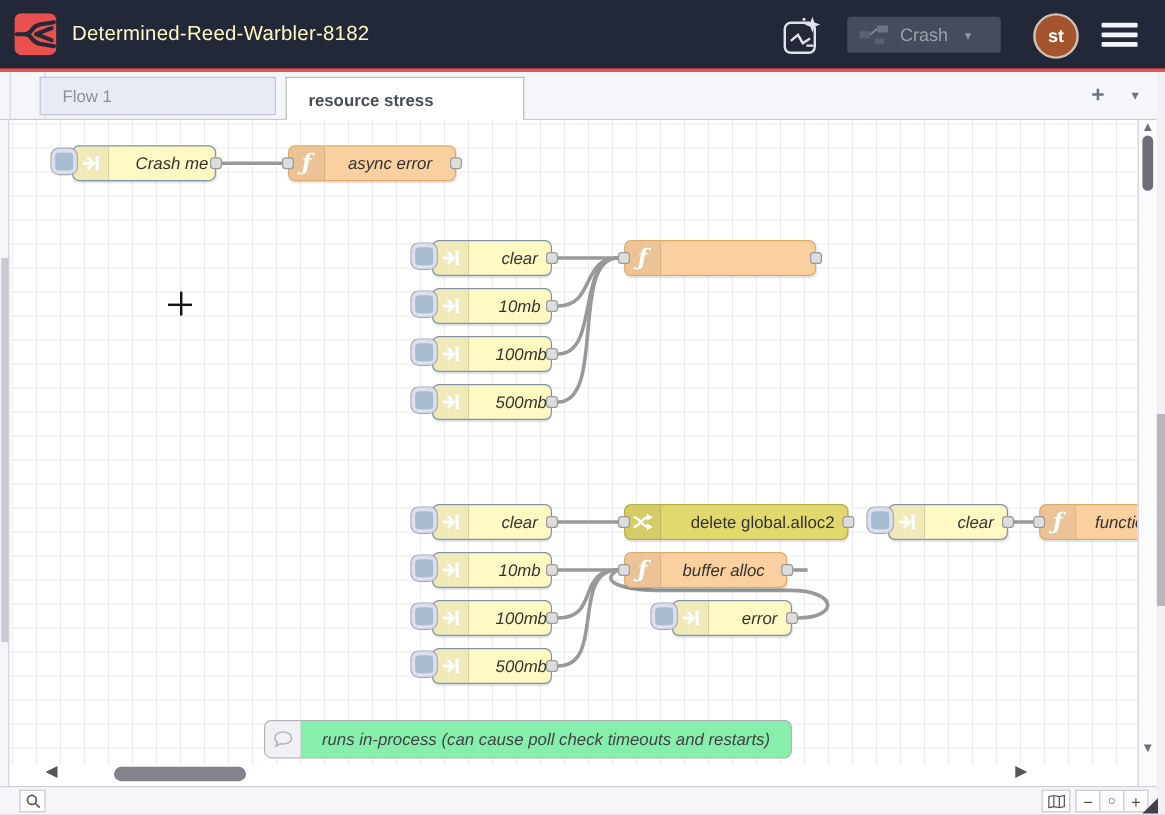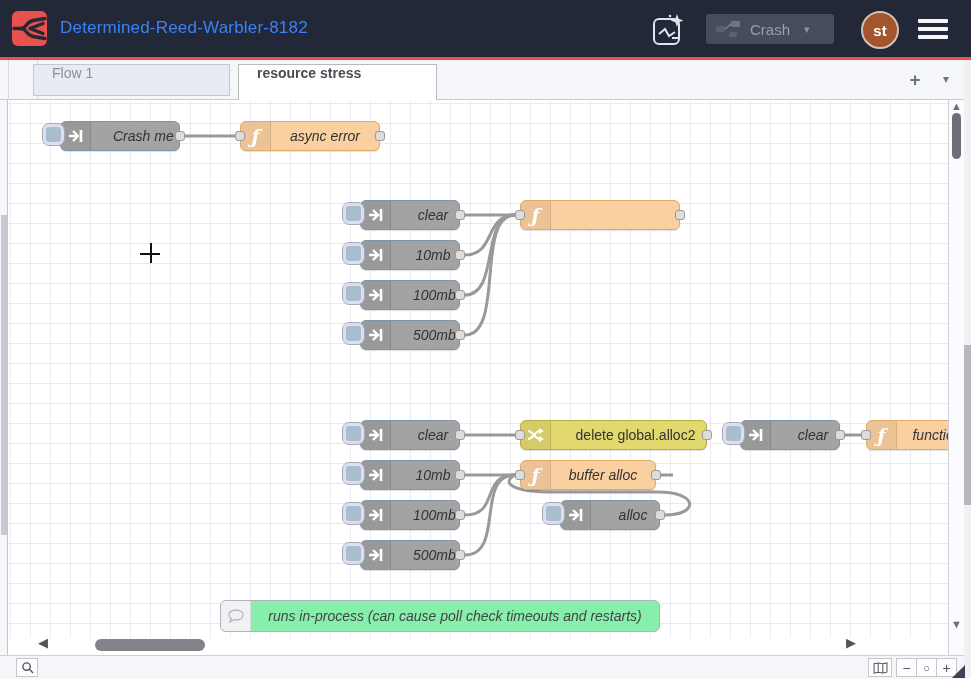--- a/index.html
+++ b/index.html
@@ -9,21 +9,21 @@
     background:#fff; font-family:"Liberation Sans", sans-serif;
     border:0; margin:0 auto;
   }
   
   #header {
     position:absolute; left:0; top:0; width:971px; height:60px;
     background:#222838; border-bottom:3px solid #e9504e;
     display:flex; align-items:center;
   }
   .logo { position:absolute; left:12px; top:11px; width:35px; height:35px; }
-  .hdr-title { position:absolute; left:60px; top:18px; color:#3b82f6; font-size:17px; letter-spacing:0.2px; }
+  .hdr-title { position:absolute; left:60px; top:18px; color:#fef9c3; font-size:17px; letter-spacing:0.2px; }
   .ai-icon { position:absolute; left:650px; top:12px; width:36px; height:36px; }
   .deploy-btn {
     position:absolute; left:706px; top:14px; width:128px; height:30px;
     background:#454d5d; border-radius:3px; display:flex; align-items:center;
     color:#98a0ac; font-size:15px;
   }
   .deploy-ico { margin-left:10px; }
   .deploy-label { margin-left:10px; }
   .deploy-caret { margin-left:14px; font-size:11px; color:#8d95a1; }
   .avatar {
@@ -33,21 +33,21 @@
   }
   .hamburger { position:absolute; left:918px; top:19px; width:30px; height:22px; cursor:pointer; }
   .hamburger span { display:block; width:30px; height:4px; background:#f2f4f8; margin-bottom:4px; border-radius:1px; }
   
   #tabbar {
     position:absolute; left:0; top:60px; width:964px; height:40px;
     background:#f5f6fa; border-bottom:1px solid #c9cad4;
   }
   .tab-spacer { position:absolute; left:0; top:0; width:30px; height:40px; border-right:1px solid #d8d9e2; border-left:1px solid #d8d9e2; margin-left:8px; }
   .tab {
-    position:absolute; top:4px; height:32px; display:flex; 
+    position:absolute; top:4px; height:32px; display:flex; align-items:center;
     padding-left:18px; font-size:14px;
   }
   .tab.inactive {
     left:33px; width:197px; background:#e8eaf4; border:1px solid #c4c6d7; color:#8b9097;
   }
   .tab.active {
     left:238px; width:199px; height:37px; background:#fff;
     border:1px solid #bbb; border-bottom:none; color:#474d53; font-weight:bold;
   }
   .tab-add { position:absolute; left:903px; top:8px; width:24px; height:24px; color:#6d7585; font-size:19px; font-weight:bold; text-align:center; line-height:23px; cursor:pointer; }
@@ -69,21 +69,21 @@
       linear-gradient(to bottom, #e9eaf3 1px, transparent 1px);
     background-size:20px 20px; background-position:2px 3px;
   }
   #wires { position:absolute; left:0; top:0; width:940px; height:555px; }
   #wires path { stroke:#999; stroke-width:3; fill:none; }
   
   .node {
     position:absolute; height:30px; border-radius:6px; border:1px solid;
     display:flex; align-items:stretch; box-shadow:0 1px 1px rgba(0,0,0,0.12);
   }
-  .inject  { background:#a3a3a3; border-color:#8095a8;gap:16px; }
+  .inject  { background:#fef9c3; border-color:#8095a8;gap:16px; }
   .funcn   { background:#fbd0a0; border-color:#deac67; }
   .change  { background:#e1d96e; border-color:#b7ae45; }
   .commentn{ background:#86efac; border-color:#b2b2bd; height:32px; box-shadow:none; }
   .strip {
     width:30px; display:flex; align-items:center; justify-content:center;
     background:rgba(0,0,0,0.06); border-right:1px solid rgba(0,0,0,0.10);
     border-radius:5px 0 0 5px; flex:none;
   }
   .commentn .strip { background:#f1f1f4; border-right:1px solid #d7d7de; }
   .nlabel {
@@ -364,21 +364,21 @@
 
 
     <div class="node inject" style="left:552px;top:400px;width:100px">
       <div class="inject-btn"></div>
       <div class="strip">
           <svg width="16" height="16" viewBox="0 0 16 16">
             <path d="M1 8 h8 M5 3 l5 5 -5 5" stroke="#fff" stroke-width="2.4" fill="none"></path>
             <path d="M13 2 v12" stroke="#fff" stroke-width="2.6"></path>
           </svg>
         </div>
-      <div class="nlabel">alloc</div>
+      <div class="nlabel">error</div>
       <div class="port out"></div>
     </div>
 
     <div class="node inject" style="left:732px;top:320px;width:100px">
       <div class="inject-btn"></div>
       <div class="strip">
           <svg width="16" height="16" viewBox="0 0 16 16">
             <path d="M1 8 h8 M5 3 l5 5 -5 5" stroke="#fff" stroke-width="2.4" fill="none"></path>
             <path d="M13 2 v12" stroke="#fff" stroke-width="2.6"></path>
           </svg>

